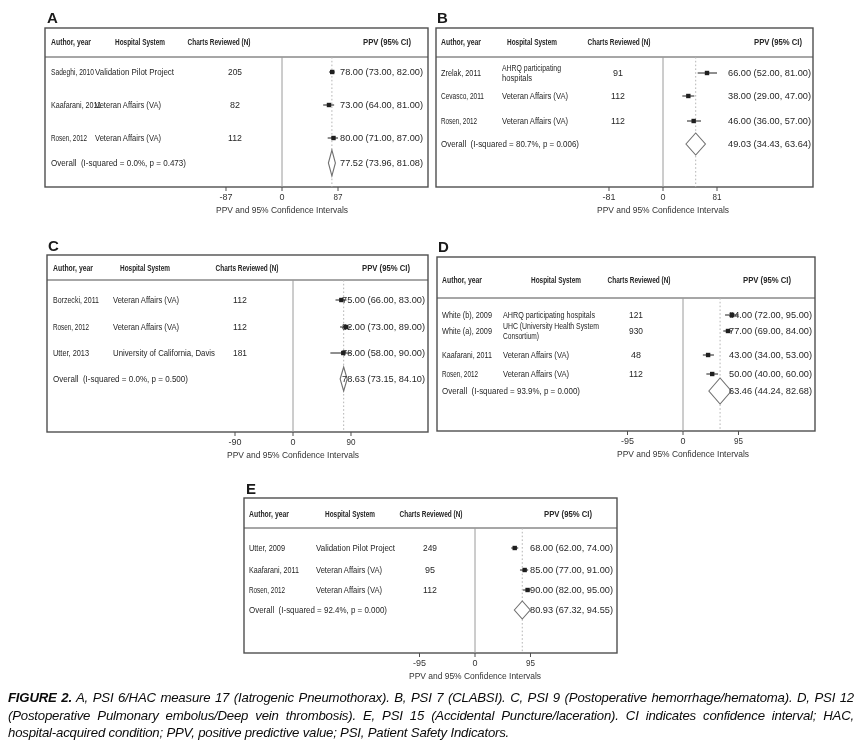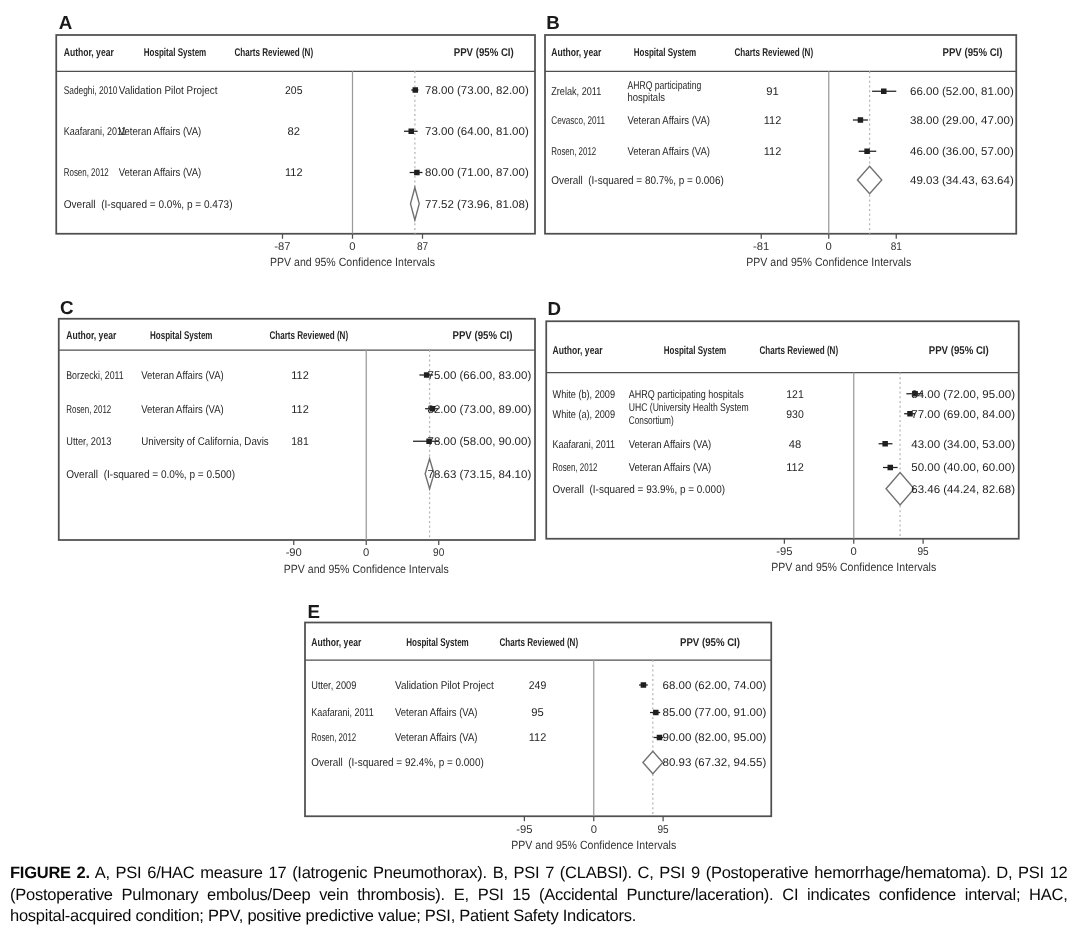--- a/index.html
+++ b/index.html
@@ -6,21 +6,21 @@
   .page{position:relative;width:862px;height:749px;background:#ffffff;
         font-family:"Liberation Sans","DejaVu Sans",sans-serif;overflow:hidden;}
   #forest-svg{position:absolute;left:0;top:0;}
   svg text{font-family:"Liberation Sans","DejaVu Sans",sans-serif;fill:#262626;}
   .hdr{font-size:9px;font-weight:bold;}
   .row{font-size:9px;}
   .tick{font-size:9px;fill:#333333;}
   .axt{font-size:9.5px;fill:#333333;}
   .plab{font-size:15px;font-weight:bold;fill:#1a1a1a;}
   .caption{position:absolute;left:8px;top:689px;width:846px;font-size:13.2px;
-           line-height:17.6px;text-align:justify;color:#0a0a0a;letter-spacing:-0.2px;}
+           line-height:17.6px;text-align:justify;color:#0a0a0a;letter-spacing:-0.2px;font-style:italic;}
   .caption b{font-weight:bold;}
 </style>
 </head>
 <body>
 
 <div class="page">
   <svg id="forest-svg" width="862" height="688">
       <g transform="translate(45,28)">
         <text x="2" y="-5" class="plab" text-anchor="start">A</text>
         <rect x="0" y="0" width="383" height="159" fill="none" stroke="#4f4f4f" stroke-width="1.4"></rect>

